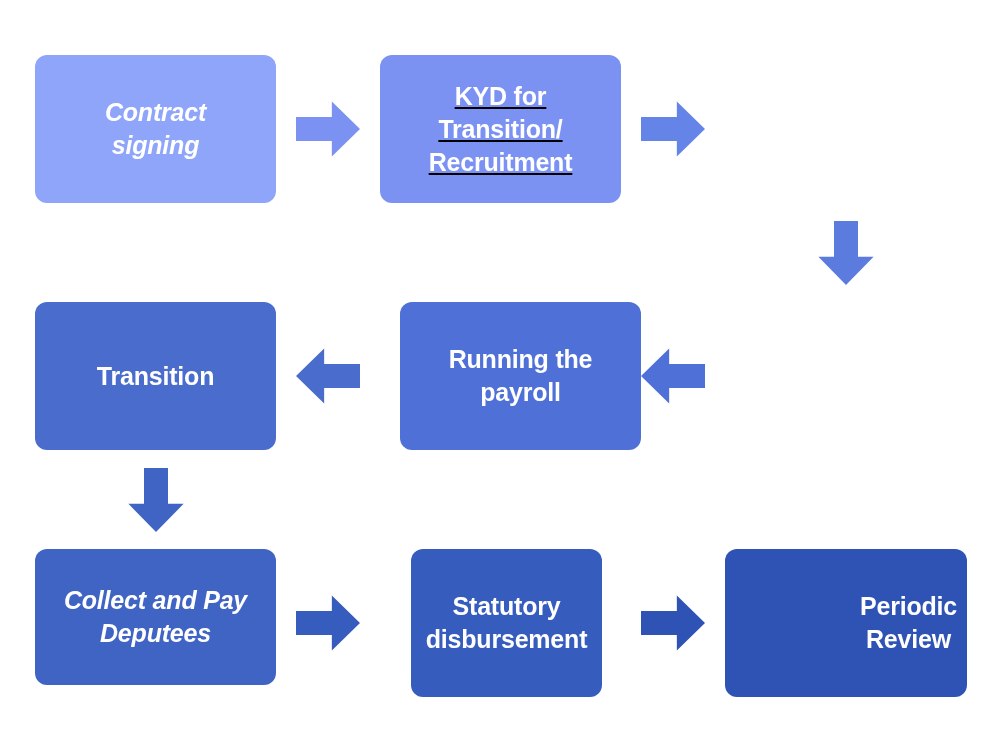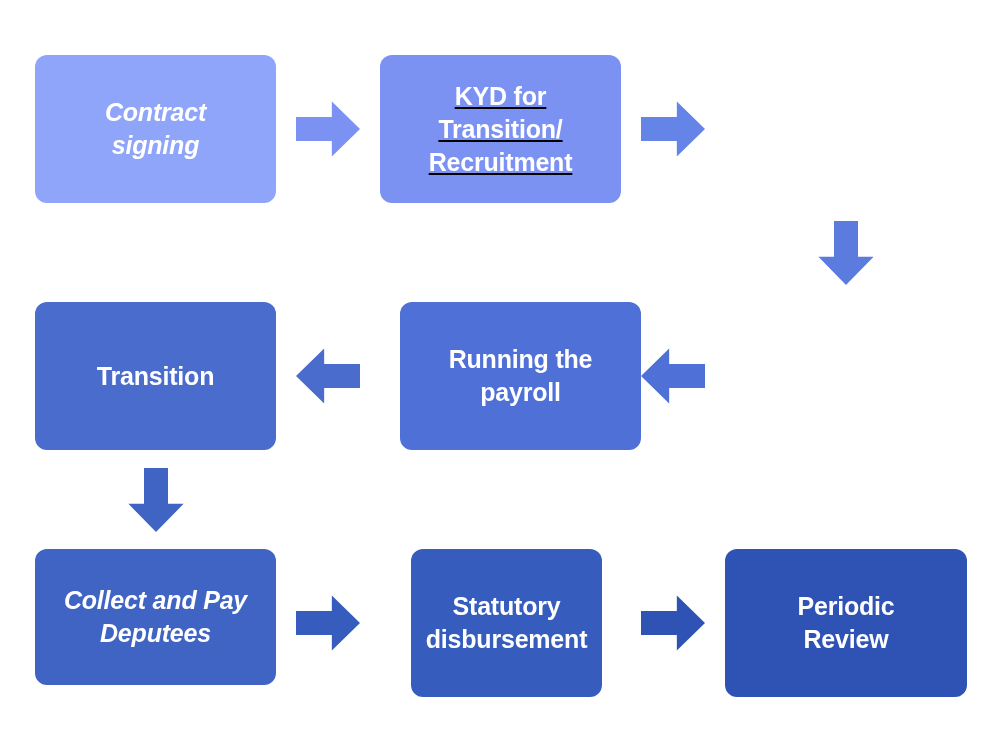--- a/index.html
+++ b/index.html
@@ -69,21 +69,21 @@
       <span class="node-label">Transition</span>
     </div>
     <div class="node" style="left: 35px; top: 549px; width: 241px; height: 136px; background: rgb(64, 100, 196); font-style: italic;">
       <span class="node-label">Collect and Pay
 Deputees</span>
     </div>
     <div class="node" style="left: 380px; top: 549px; width: 191px; height: 148px; background: rgb(54, 92, 190); margin-left: 31px;">
       <span class="node-label">Statutory
 disbursement</span>
     </div>
-    <div class="node" style="left: 725px; top: 549px; width: 242px; height: 148px; background: rgb(46, 83, 181);">
+    <div class="node" style="left: 725px; top: 549px; width: 242px; height: 148px; background: rgb(46, 83, 181); justify-content: flex-end;">
       <span class="node-label">Periodic
 Review</span>
     </div>
     <div class="arrow" style="left: 296px; top: 99px; width: 64px; height: 60px;">
       <svg viewBox="0 0 100 100" preserveAspectRatio="none">
         <path d="M0,30 L0,70 L56,70 L56,96 L100,50 L56,4 L56,30 Z" fill="#7B92F3"></path>
       </svg>
     </div>
     <div class="arrow" style="left: 641px; top: 99px; width: 64px; height: 60px;">
       <svg viewBox="0 0 100 100" preserveAspectRatio="none">

